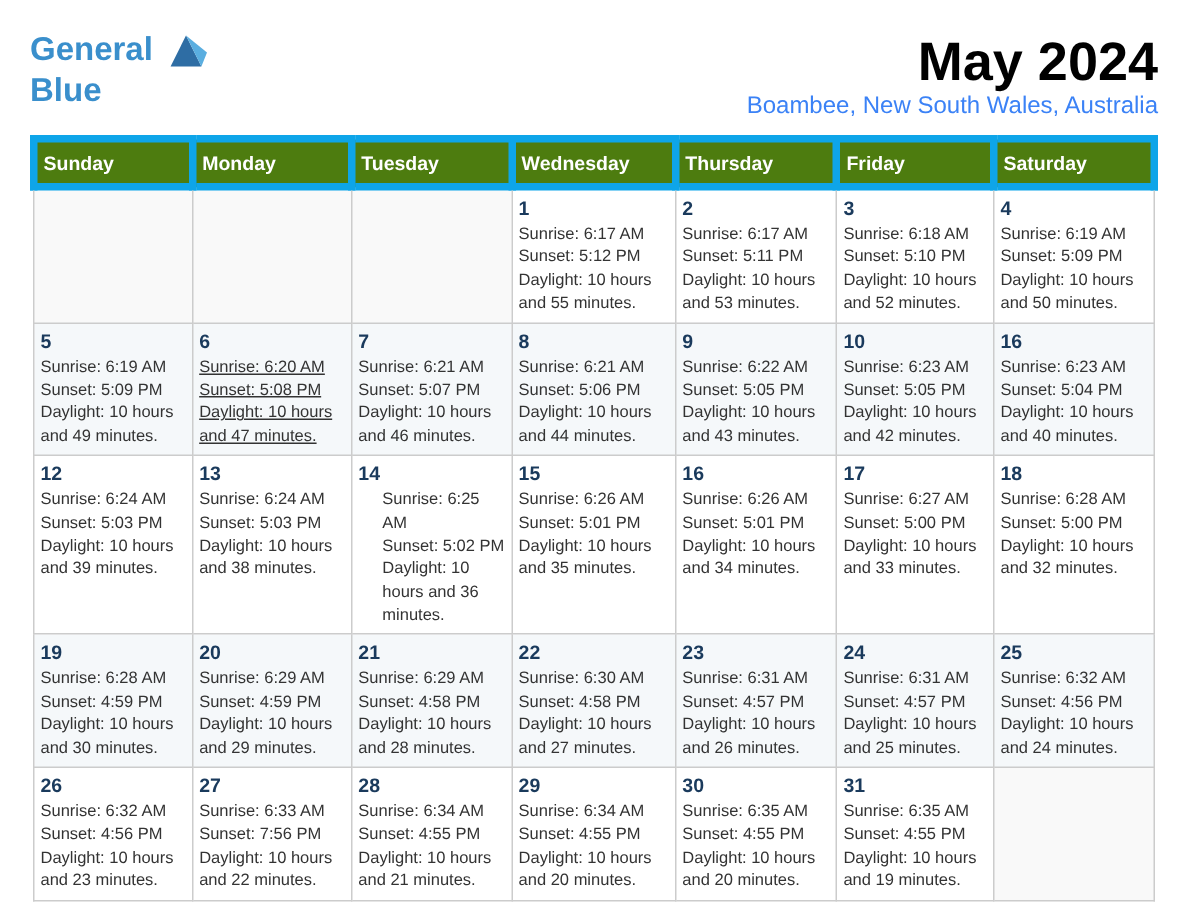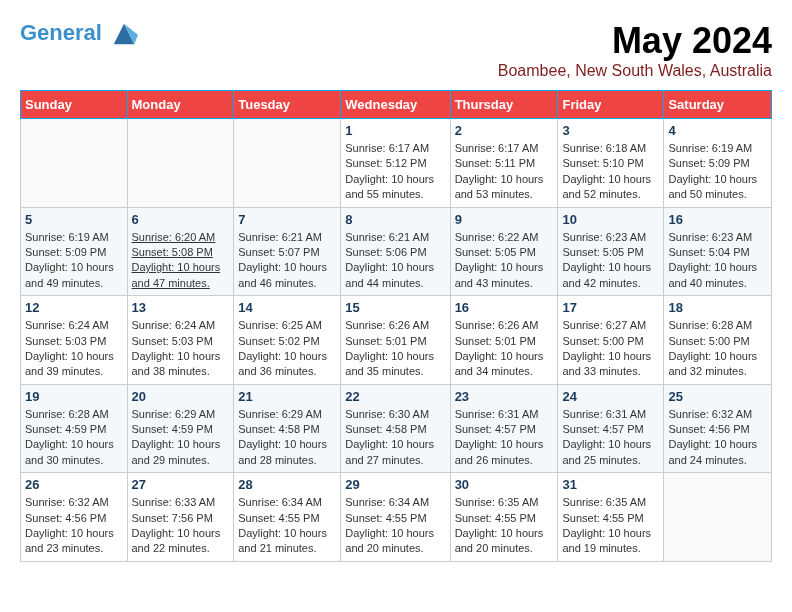--- a/index.html
+++ b/index.html
@@ -37,35 +37,35 @@
     .title-area {
       text-align: right;
     }
     .calendar-title {
       font-size: 36px;
       font-weight: bold;
       color: #000000;
     }
     .calendar-subtitle {
       font-size: 16px;
-      color: #7f1d1d;
+      color: #3b82f6;
     }
     table {
       width: 100%;
       border-collapse: collapse;
       font-size: 11px;
     }
     thead th {
-      background-color: #ef4444;
+      background-color: #4d7c0f;
       color: #fff;
       padding: 6px 4px;
       text-align: left;
       font-size: 13px;
       font-weight: bold;
-      border: 1px solid #0ea5e9;
+      border: 5px solid #0ea5e9;
     }
     tbody td {
       border: 1px solid #ccc;
       vertical-align: top;
       padding: 4px;
       width: 113px;
       min-height: 80px;
       background: #fff;
     }
     tbody tr:nth-child(even) td {
@@ -92,20 +92,21 @@
 <div class="header-area">
   <div class="logo">
     <div>
       <div class="logo-text">
         <span>General</span>
         <svg class="logo-icon" viewBox="0 0 30 30" style="display:inline-block;vertical-align:middle;margin-left:2px;">
           <polygon points="4,26 15,4 26,26" fill="#2e6da4"></polygon>
           <polygon points="15,4 26,26 30,16" fill="#5aaee0"></polygon>
         </svg>
       </div>
+      <div class="logo-text"><span>Blue</span></div>
     </div>
   </div>
   <div class="title-area">
     <div class="calendar-title">May 2024</div>
     <div class="calendar-subtitle">Boambee, New South Wales, Australia</div>
   </div>
 </div>
 
 <table>
   <thead>
@@ -201,21 +202,21 @@
 Daylight: 10 hours and 39 minutes.</div>
         </td>
         <td>
           <div class="day-num">13</div>
           <div class="day-info" style="white-space: pre-line;">Sunrise: 6:24 AM
 Sunset: 5:03 PM
 Daylight: 10 hours and 38 minutes.</div>
         </td>
         <td>
           <div class="day-num">14</div>
-          <div class="day-info" style="white-space: pre-line;">Sunrise: 6:25 AM
+          <div class="day-info" style="white-space: pre-line; margin-left: 16px;">Sunrise: 6:25 AM
 Sunset: 5:02 PM
 Daylight: 10 hours and 36 minutes.</div>
         </td>
         <td>
           <div class="day-num">15</div>
           <div class="day-info" style="white-space: pre-line;">Sunrise: 6:26 AM
 Sunset: 5:01 PM
 Daylight: 10 hours and 35 minutes.</div>
         </td>
         <td>

